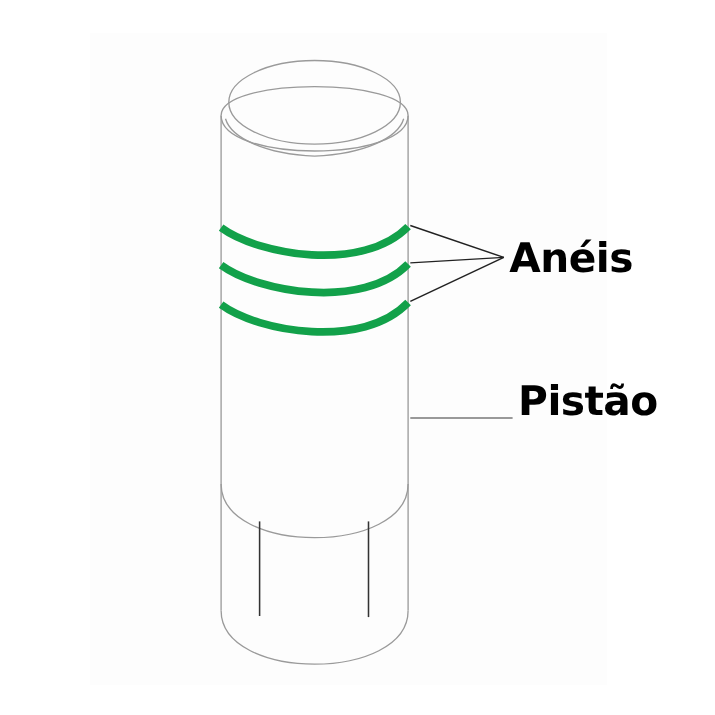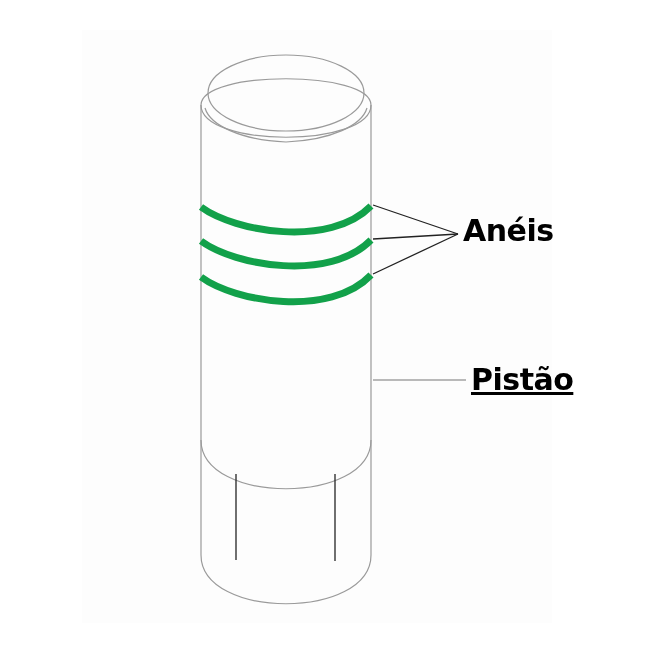--- a/index.html
+++ b/index.html
@@ -7,26 +7,26 @@
     .panel {
       position: absolute; left: 82px; top: 30px; width: 470px; height: 593px;
       background: #fdfdfd;
     }
     svg.diagram { position: absolute; left: 0; top: 0; }
     .label {
       position: absolute;
       font-family: "DejaVu Sans", sans-serif;
       font-weight: bold;
       color: #000000;
-      font-size: 30px;
+      font-size: 37px;
       line-height: 1;
       letter-spacing: -0.5px;
     }
     .label-aneis { left: 463px; top: 216px; }
-    .label-pistao { left: 471px; top: 365px; text-decoration: underline; }
+    .label-pistao { left: 471px; top: 346px; }
   </style>
 </head>
 <body>
 
 <div class="panel"></div>
 
 <svg class="diagram" width="650" height="650" viewBox="0 0 650 650">
 
   <g fill="none" stroke="#9a9a9a" stroke-width="1.2">
     <path d="M201 105 L201 555"></path>

